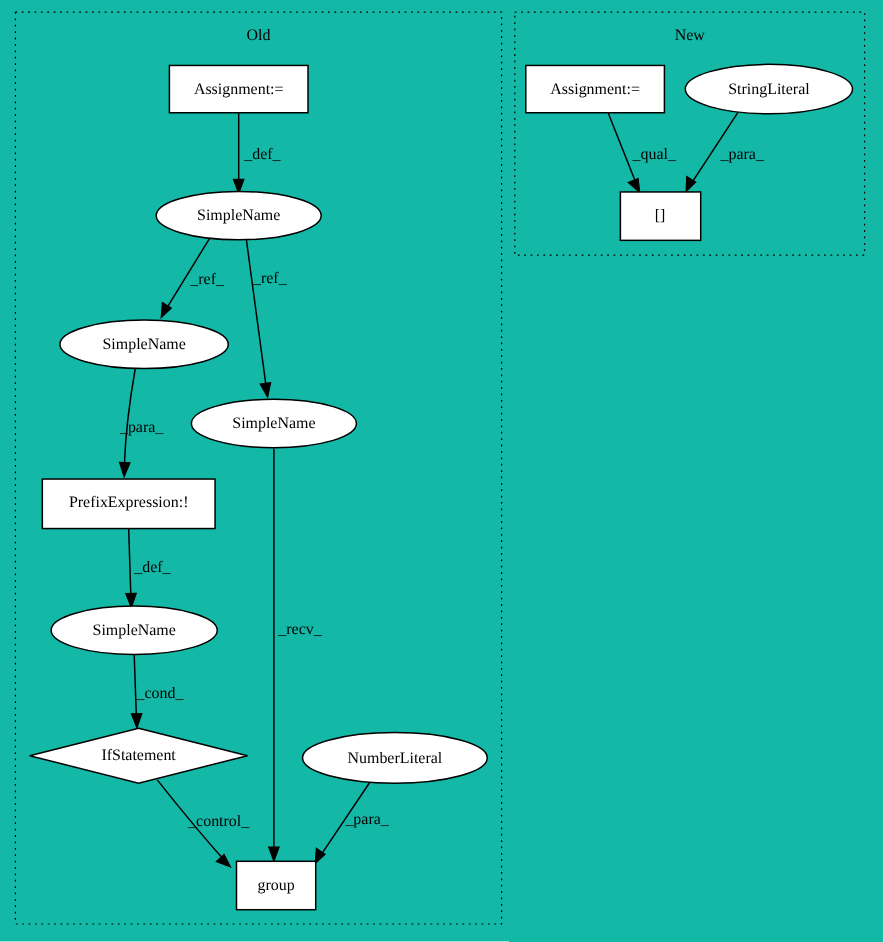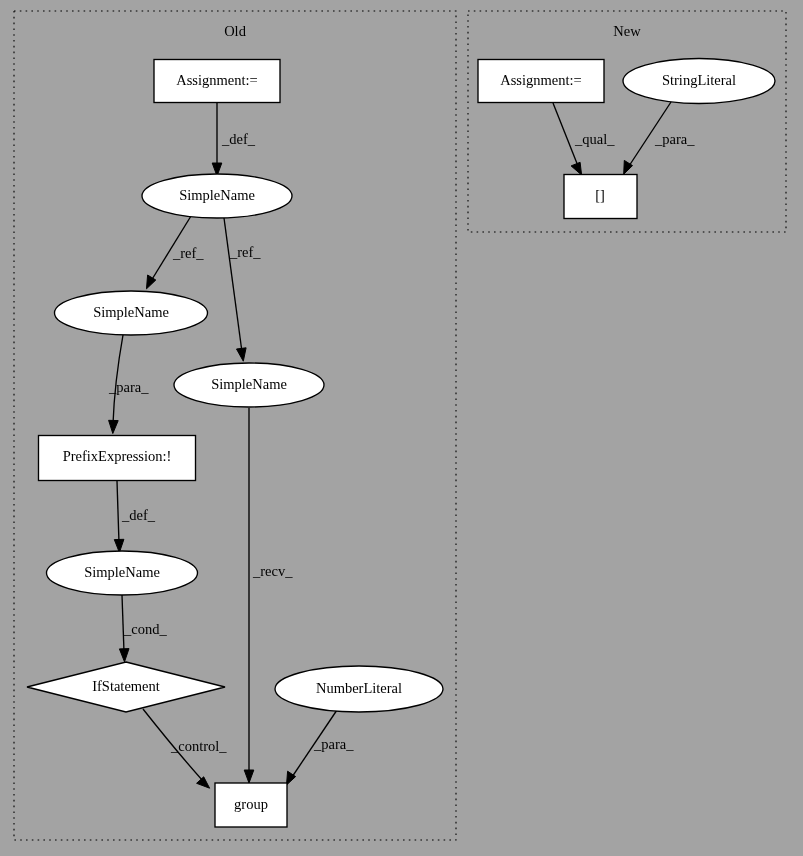--- a/index.html
+++ b/index.html
@@ -4,21 +4,21 @@
 <style>
   html, body {
     margin: 0;
     padding: 0;
     background: #ffffff;
   }
   #canvas {
     position: relative;
     width: 803px;
     height: 856px;
-    background: #a3a3a3;
+    background: #14b8a6;
     font-family: "Liberation Serif", "DejaVu Serif", serif;
     overflow: hidden;
   }
   svg#graph {
     position: absolute;
     top: 0;
     left: 0;
     width: 803px;
     height: 856px;
   }

